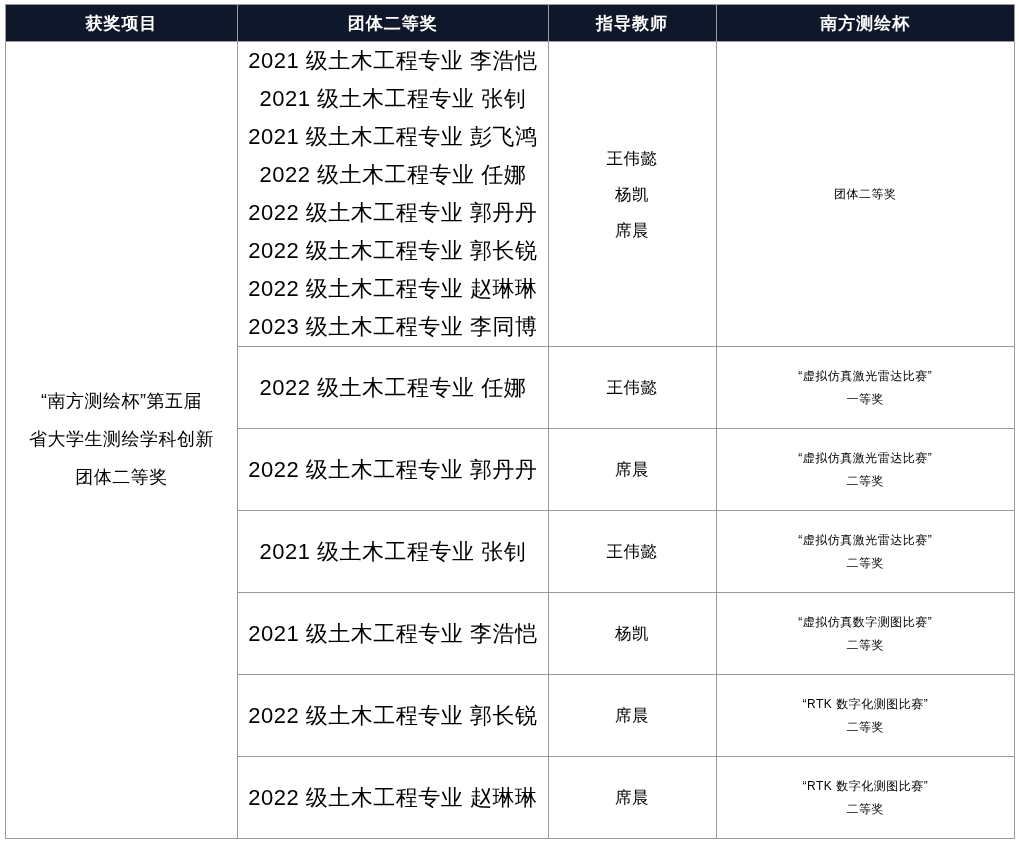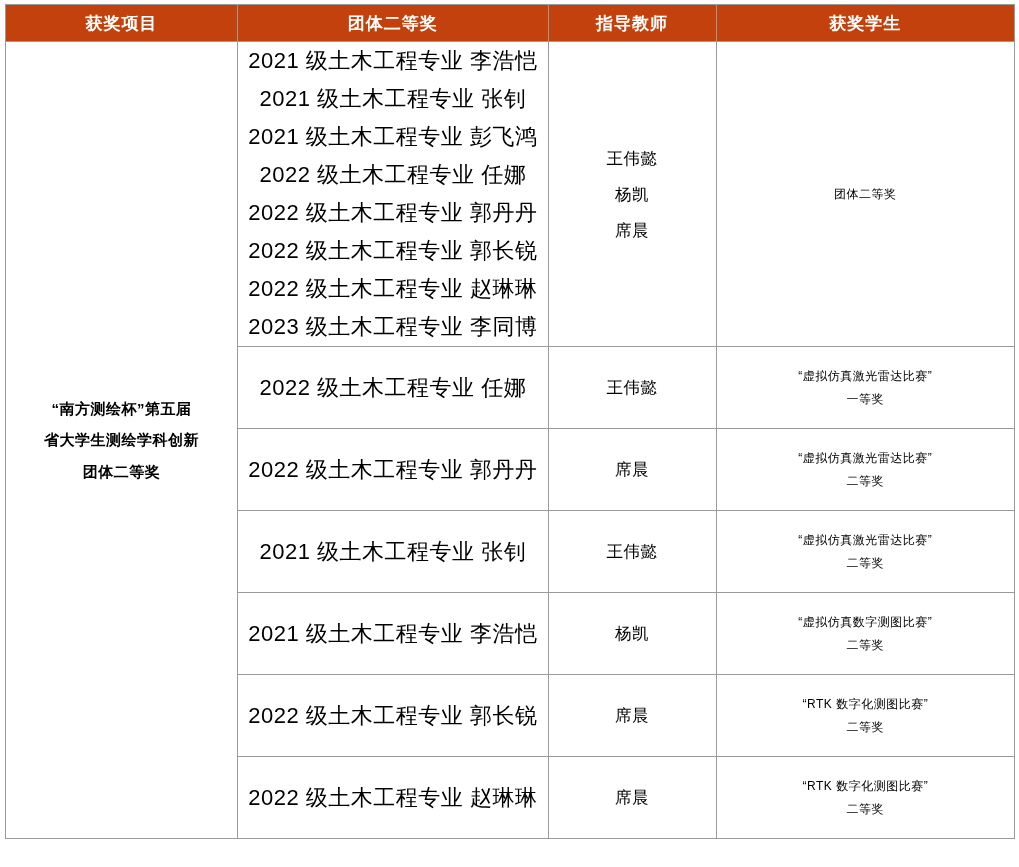--- a/index.html
+++ b/index.html
@@ -20,38 +20,37 @@
     width: 1010px;
     margin: 4px 0 0 5px;
   }
   #award-table td, #award-table th {
     border: 1px solid #9a9a9a;
     padding: 0;
     vertical-align: middle;
     text-align: center;
   }
   thead th {
-    background: #c2410c;
+    background: #0f172a;
     color: #ffffff;
     font-size: 17px;
     font-weight: bold;
     height: 36px;
     letter-spacing: 1px;
     border-color: #ee0000;
   }
   .col-project { width: 232px; }
   .col-students { width: 310px; }
   .col-teacher  { width: 168px; }
   .col-level    { width: 298px; }
 
   td.project-cell {
-    font-size: 15px;
+    font-size: 18px;
     line-height: 2.1;
     letter-spacing: 0.5px;
-    font-weight: bold;
   }
   td.students-cell {
     font-size: 22px;
     line-height: 1.6;
     letter-spacing: 0.5px;
   }
   td.students-cell.multi {
     padding: 10px 0 8px 0;
   }
   td.students-cell .student-line {
@@ -81,21 +80,21 @@
     <col class="col-project">
     <col class="col-students">
     <col class="col-teacher">
     <col class="col-level">
   </colgroup>
   <thead>
     <tr>
       <th>获奖项目</th>
       <th>团体二等奖</th>
       <th>指导教师</th>
-      <th>获奖学生</th>
+      <th>南方测绘杯</th>
     </tr>
   </thead>
   <tbody>
 
     <tr>
       <td class="project-cell" rowspan="7">
         <span class="line">“南方测绘杯”第五届</span>
         <span class="line">省大学生测绘学科创新</span>
         <span class="line">团体二等奖</span>
       </td>

